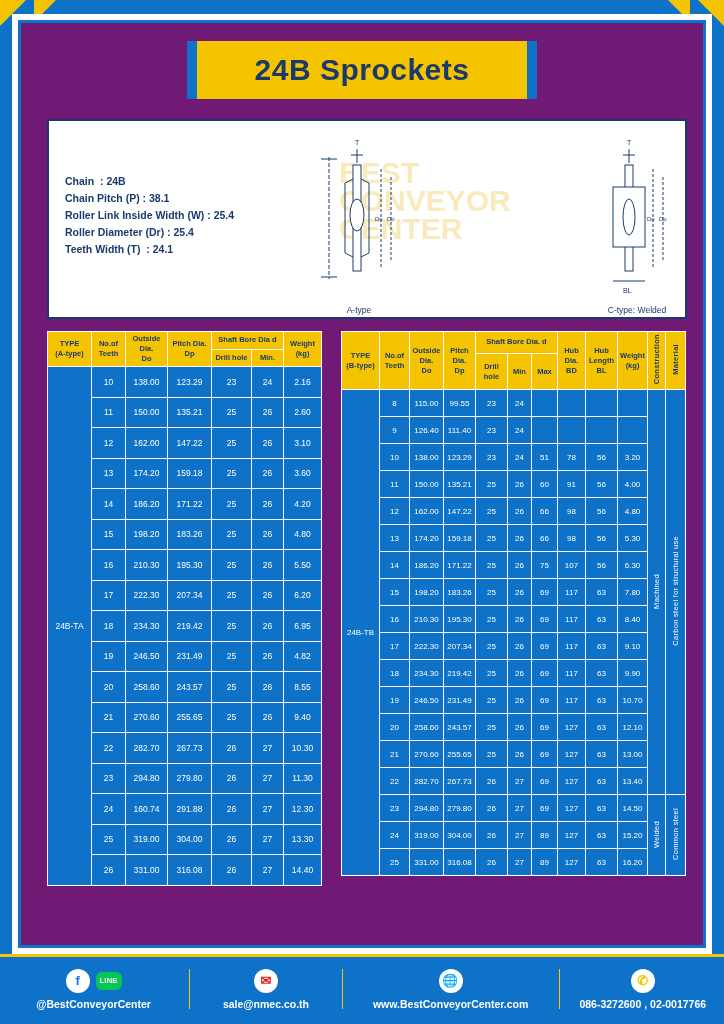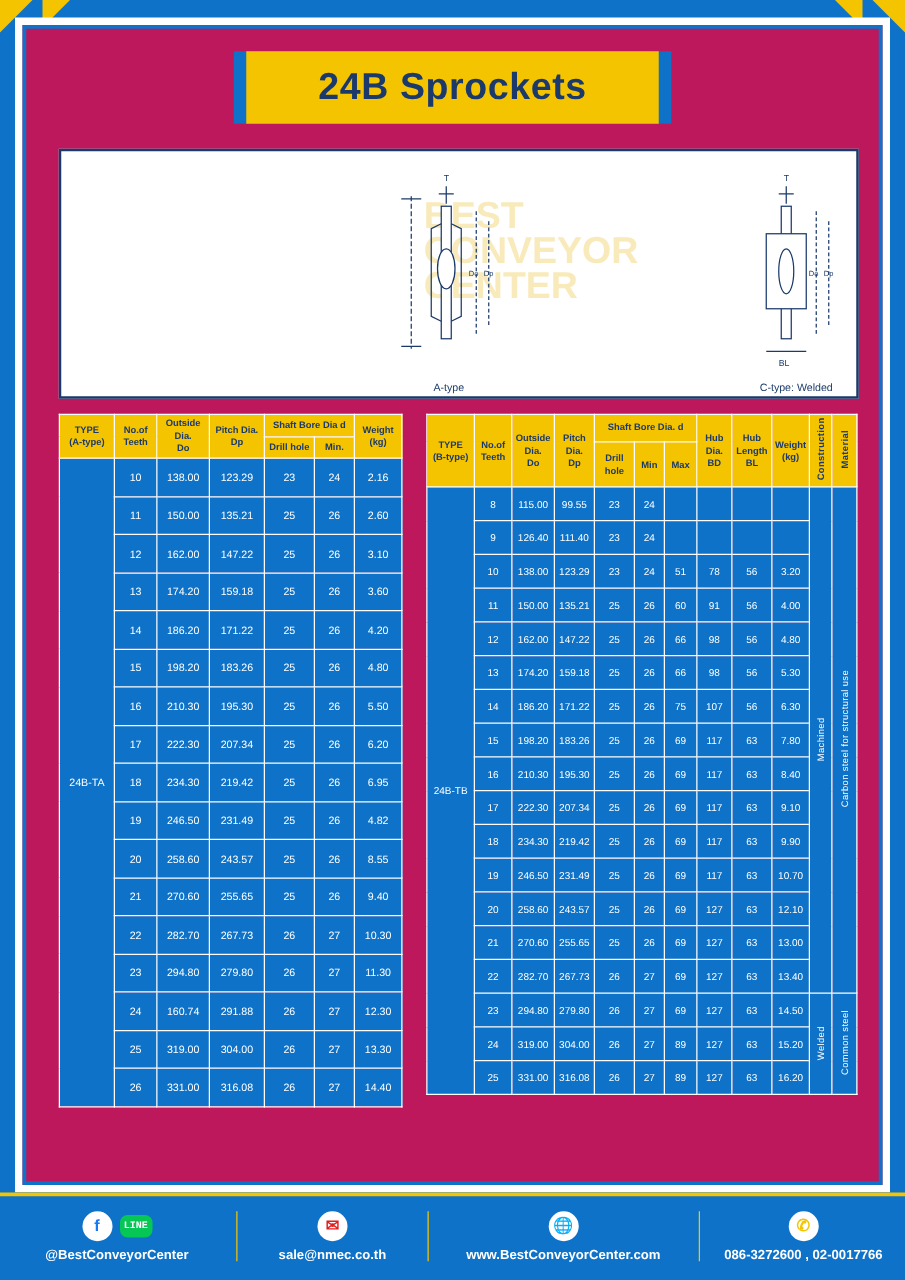--- a/index.html
+++ b/index.html
@@ -31,21 +31,21 @@
     left: 12px; top: 14px;
     width: 700px; height: 940px;
     background: #ffffff;
     border: 0;
   }
   .inner-frame {
     position: absolute;
     left: 6px; top: 6px;
     width: 688px; height: 928px;
     border: 3px solid #0d72c8;
-    background: #be185d;
+    background: #701a75;
   }
 
   
   .title-banner {
     position: absolute;
     left: 50%; transform: translateX(-50%);
     top: 18px;
     width: 330px; height: 58px;
     background: #f5c400;
     display: flex; align-items: center; justify-content: center;
@@ -127,21 +127,21 @@
     position: absolute; left: 0; top: 6px; width: 724px; height: 58px;
     display: flex; align-items: center;
   }
   .fitem { display: flex; flex-direction: column; align-items: center; justify-content: center; }
   .fi-icons { display: flex; gap: 6px; align-items: center; margin-bottom: 5px; }
   .circ {
     width: 24px; height: 24px; border-radius: 50%;
     background: #ffffff; display: flex; align-items: center; justify-content: center;
     font-size: 13px; font-weight: bold;
   }
-  .circ.line { background: #06c755; color: #fff; font-size: 8px; border-radius: 6px; width: 26px; height: 18px; font-family: Liberation Mono, monospace;}
+  .circ.line { background: #06c755; color: #fff; font-size: 8px; border-radius: 6px; width: 26px; height: 18px;}
   .fi-text { color: #ffffff; font-size: 10.5px; font-weight: bold; white-space: nowrap; }
   .fdiv { width: 1px; height: 40px; background: #f5c400; margin: 0 2px; }
   .bar-top { position:absolute; left:0; top:0; width:724px; height:3px; background:#f5c400; }
 </style>
 </head>
 <body>
 
 <div class="page">
   <div class="corner c-tl"></div>
   <div class="corner c-tl2"></div>
@@ -155,20 +155,27 @@
       <div class="tab-r"></div>
       <div class="title-banner">
         <div class="t">24B Sprockets</div>
       </div>
 
       <div class="spec-panel">
         <div class="watermark">
           <div>BEST</div>
           <div>CONVEYOR</div>
           <div>CENTER</div>
+        </div>
+        <div class="spec-text">
+          <div>Chain  : 24B</div>
+          <div>Chain Pitch (P) : 38.1</div>
+          <div>Roller Link Inside Width (W) : 25.4</div>
+          <div>Roller Diameter (Dr) : 25.4</div>
+          <div>Teeth Width (T)  : 24.1</div>
         </div>
 
         <div class="diagrams">
 
           <div class="dg" style="left:12px;">
             <svg width="96" height="170" viewBox="0 0 96 170">
               <g stroke="#1b3a6b" fill="none" stroke-width="1">
                 <line x1="18" y1="28" x2="18" y2="150" stroke-dasharray="4 2"></line>
                 <line x1="10" y1="30" x2="26" y2="30"></line>
                 <line x1="10" y1="148" x2="26" y2="148"></line>

